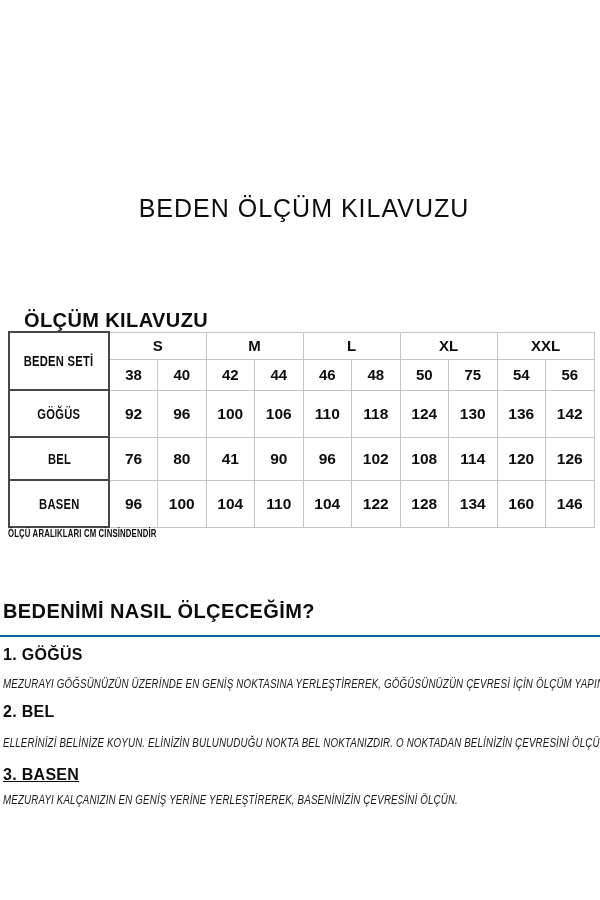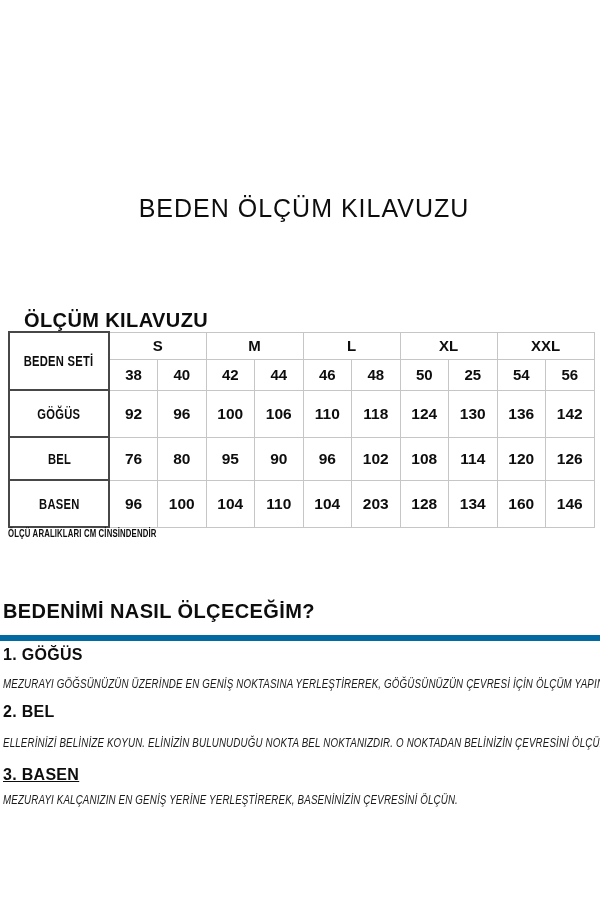--- a/index.html
+++ b/index.html
@@ -24,21 +24,21 @@
   .rh1 td{height:45px;font-size:15.5px;}
   .rh2 td{height:41px;font-size:15.5px;margin-top:36px;}
   .rh3 td{height:45px;font-size:15.5px;}
   .cond{display:inline-block;transform:scaleX(0.8);font-size:14px;letter-spacing:.3px;white-space:nowrap;}
 
   .table-note{position:absolute;top:527px;left:8px;font-size:10.5px;font-weight:700;
     transform:scaleX(0.74);transform-origin:left center;letter-spacing:.2px;white-space:nowrap;}
 
   .howto-heading{position:absolute;top:600px;left:0;width:600px;margin:0;box-sizing:border-box;
     padding:0 0 12px 3px;font-size:20px;font-weight:700;letter-spacing:.4px;
-    border-bottom:6px solid #0369a1;}
+    border-bottom:2px solid #0369a1;}
 
   .item-title{position:absolute;left:3px;margin:0;font-size:16px;font-weight:700;letter-spacing:.3px;}
   .item-text{position:absolute;left:3px;margin:0;font-size:12.5px;font-style:italic;color:#1a1a1a;
     transform:scaleX(0.78);transform-origin:left center;white-space:nowrap;letter-spacing:.2px;}
   .s1t{top:646px;} .s1p{top:677px;}
   .s2t{top:703px;} .s2p{top:736px;}
   .s3t{top:766px;text-decoration:underline;} .s3p{top:793px;}
 </style>
 </head>
 <body>
@@ -75,21 +75,21 @@
         <th colspan="2">XXL</th>
       </tr>
       <tr class="r-nums">
         <td>38</td>
         <td>40</td>
         <td>42</td>
         <td>44</td>
         <td>46</td>
         <td>48</td>
         <td>50</td>
-        <td>25</td>
+        <td>75</td>
         <td>54</td>
         <td>56</td>
       </tr>
       <tr class="rh1">
         <td class="dark">
           <span class="cond">GÖĞÜS</span>
         </td>
         <td>92</td>
         <td>96</td>
         <td>100</td>
@@ -100,39 +100,39 @@
         <td>130</td>
         <td>136</td>
         <td>142</td>
       </tr>
       <tr class="rh2">
         <td class="dark">
           <span class="cond">BEL</span>
         </td>
         <td>76</td>
         <td>80</td>
-        <td>95</td>
+        <td>41</td>
         <td>90</td>
         <td>96</td>
         <td>102</td>
         <td>108</td>
         <td>114</td>
         <td>120</td>
         <td>126</td>
       </tr>
       <tr class="rh3">
         <td class="dark">
           <span class="cond">BASEN</span>
         </td>
         <td>96</td>
         <td>100</td>
         <td>104</td>
         <td>110</td>
         <td>104</td>
-        <td>203</td>
+        <td>122</td>
         <td>128</td>
         <td>134</td>
         <td>160</td>
         <td>146</td>
       </tr>
     </tbody>
   </table>
 
   <div class="table-note">ÖLÇÜ ARALIKLARI CM CİNSİNDENDİR</div>
 

